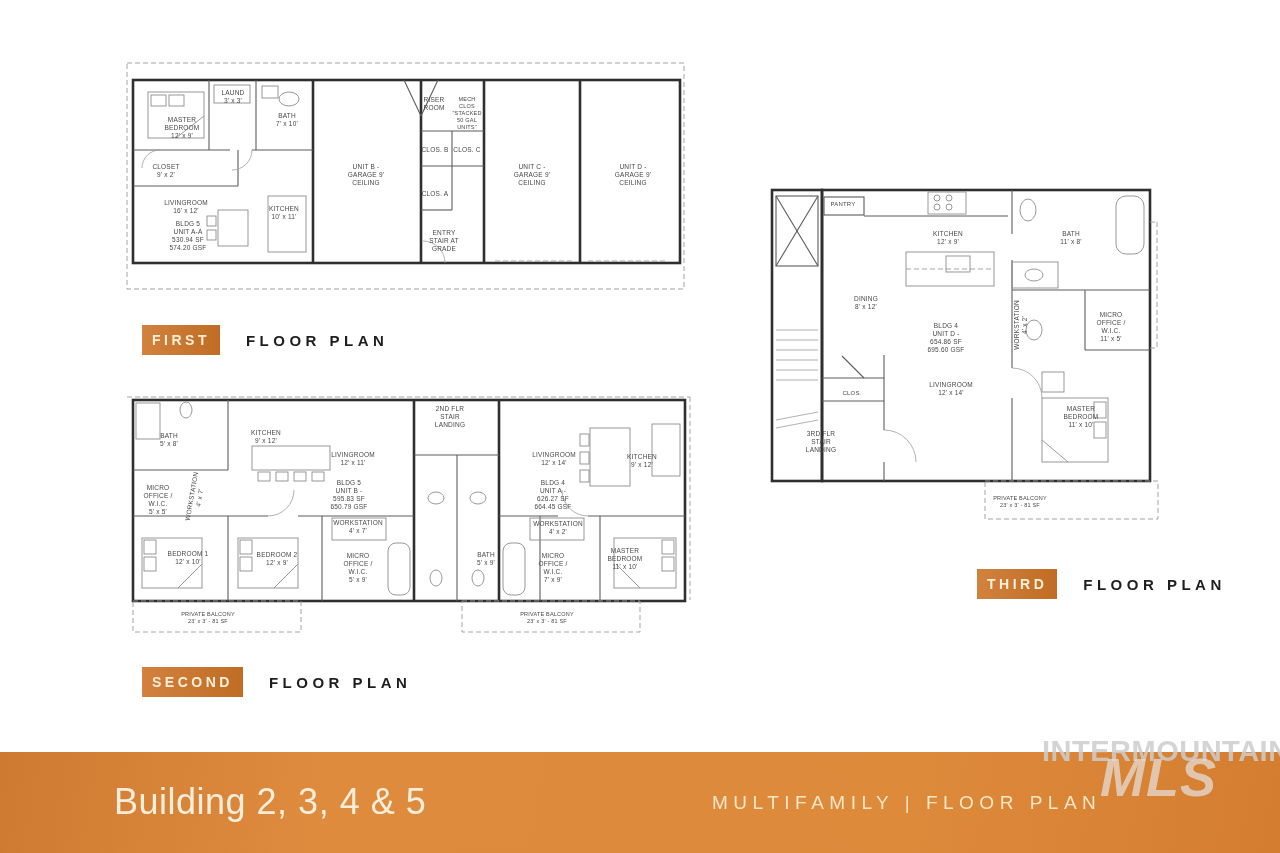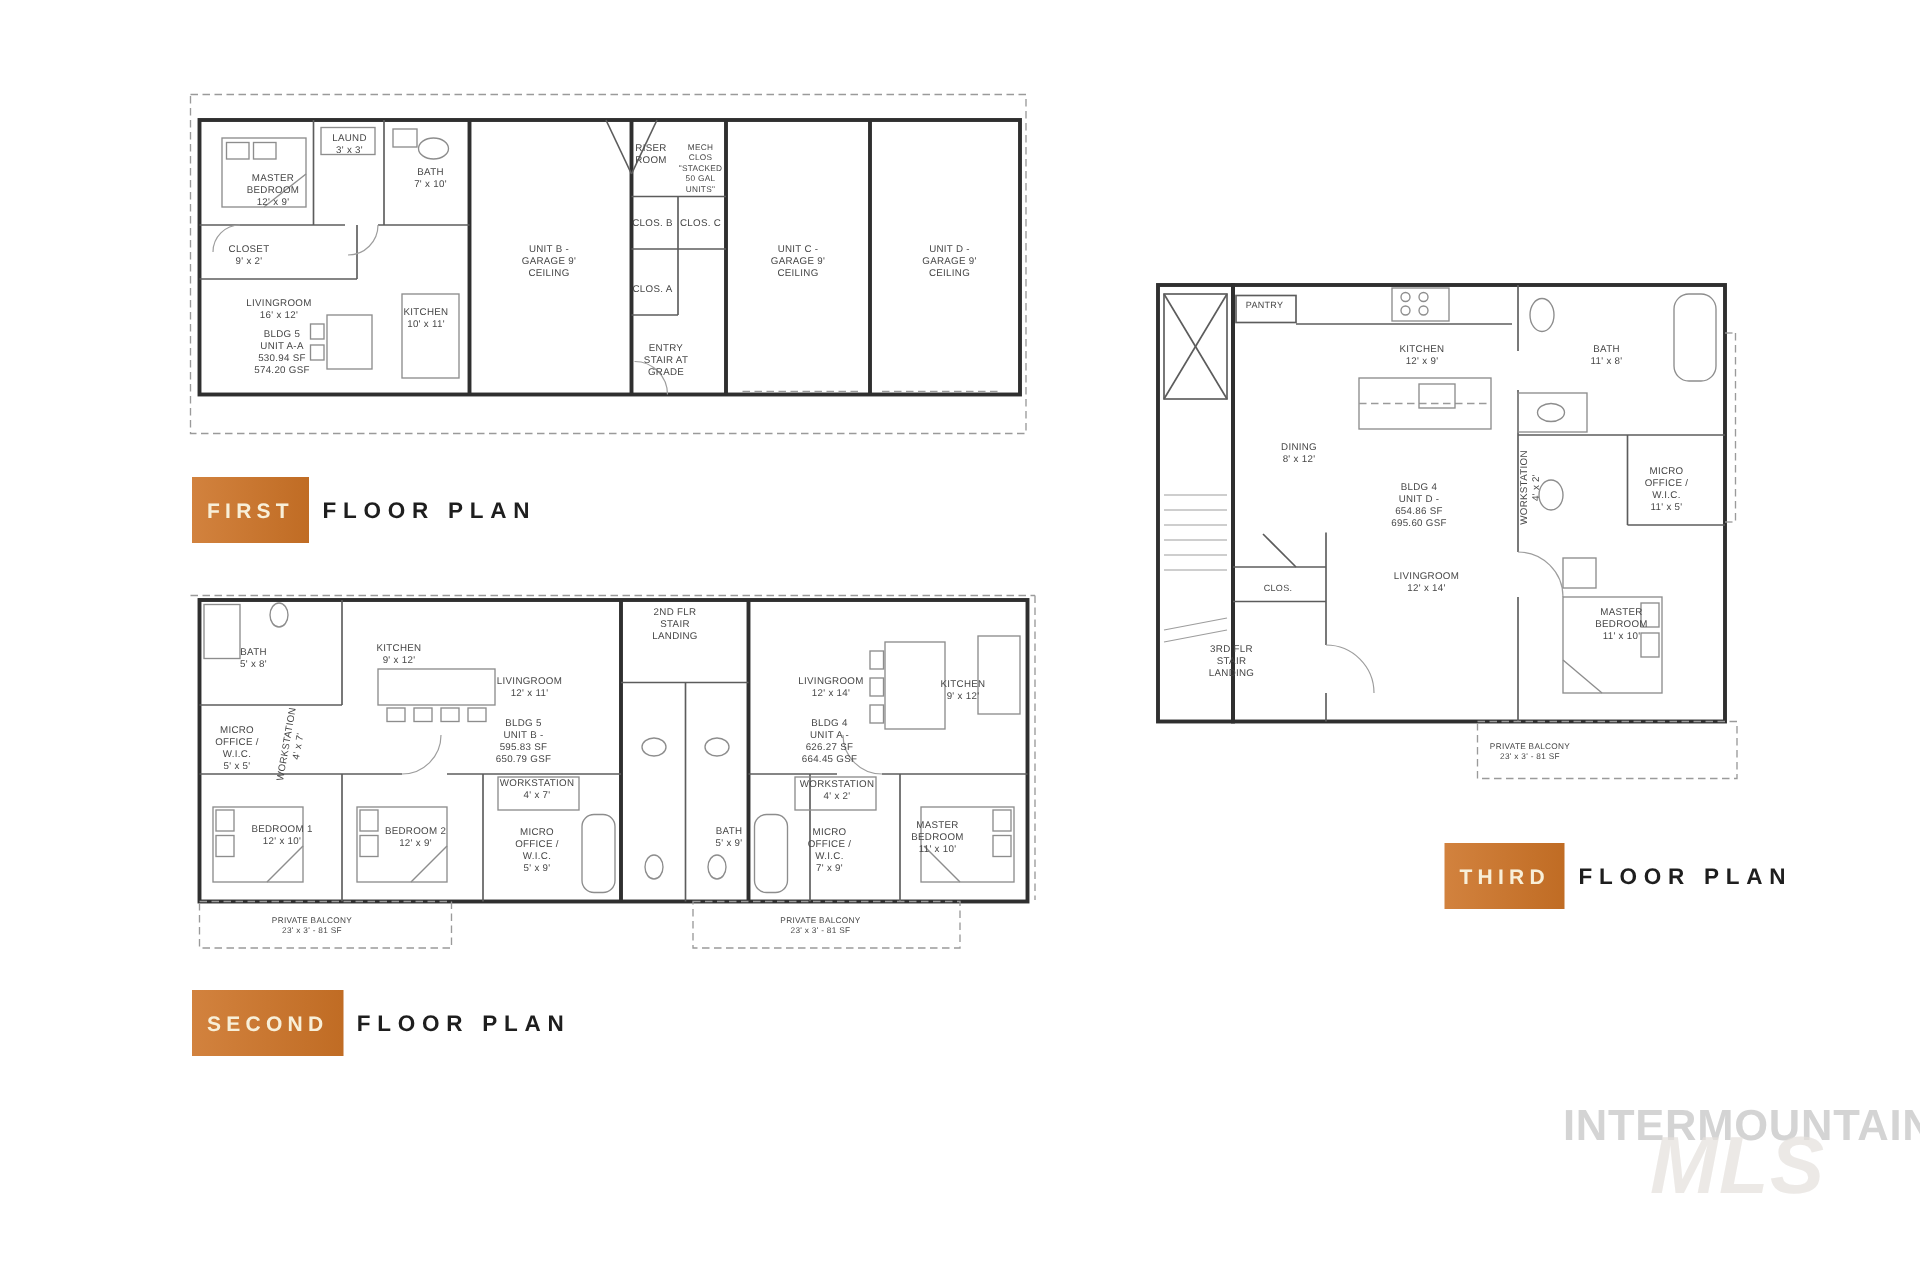--- a/index.html
+++ b/index.html
@@ -18,25 +18,25 @@
   .labels-layer{position:absolute;left:0;top:0;width:100%;height:100%;pointer-events:none;}
   .room-label{
     position:absolute;transform:translate(-50%,-50%);
     font-size:6.5px;line-height:1.25;letter-spacing:.2px;
     color:#474747;text-align:center;white-space:pre-line;
     font-family:"Liberation Sans",sans-serif;
   }
   
   .plan-tag{position:absolute;display:inline-flex;align-items:center;height:30px;}
   .tag-box{
-    display:inline-flex;align-items:center;height:44px;padding:0 10px;
+    display:inline-flex;align-items:center;height:30px;padding:0 10px;
     background:linear-gradient(90deg,#d2823e 0%,#c06c24 100%);
-    color:#f8efd8;font-size:14px;font-weight:600;letter-spacing:3.5px;
-  }
-  .tag-rest{margin-left:9px;color:#1e1e1e;font-size:15px;font-weight:600;letter-spacing:4.5px;}
+    color:#f8efd8;font-size:14px;font-weight:600;letter-spacing:3.5px;margin-left:14px;
+  }
+  .tag-rest{margin-left:26px;color:#1e1e1e;font-size:15px;font-weight:600;letter-spacing:4.5px;}
   
   .banner{
     position:absolute;left:0;top:752px;width:1280px;height:101px;
     background:linear-gradient(100deg,#cf7a31 0%,#de8b3e 25%,#de8a3b 70%,#d47d30 100%);
   }
   .banner-title{
     position:absolute;left:114px;top:50%;transform:translateY(-52%);
     color:#f6eeda;font-size:36px;font-weight:400;letter-spacing:.5px;
   }
   .banner-subtitle{
@@ -362,19 +362,23 @@
   </div>
   <div class="plan-tag" style="left:128px;top:667px;">
     <span class="tag-box">SECOND</span>
     <span class="tag-rest">FLOOR PLAN</span>
   </div>
   <div class="plan-tag" style="left:963px;top:569px;justify-content:space-between;">
     <span class="tag-box">THIRD</span>
     <span class="tag-rest">FLOOR PLAN</span>
   </div>
 
+  <div class="banner">
+    <div class="banner-title">Building 2, 3, 4 &amp; 5</div>
+    <div class="banner-subtitle">MULTIFAMILY | FLOOR PLAN</div>
+  </div>
 
   <div class="watermark">
     <div class="wm1">INTERMOUNTAIN</div>
     <div class="wm2">MLS</div>
   </div>
 
 </div>
 
 </body></html>

